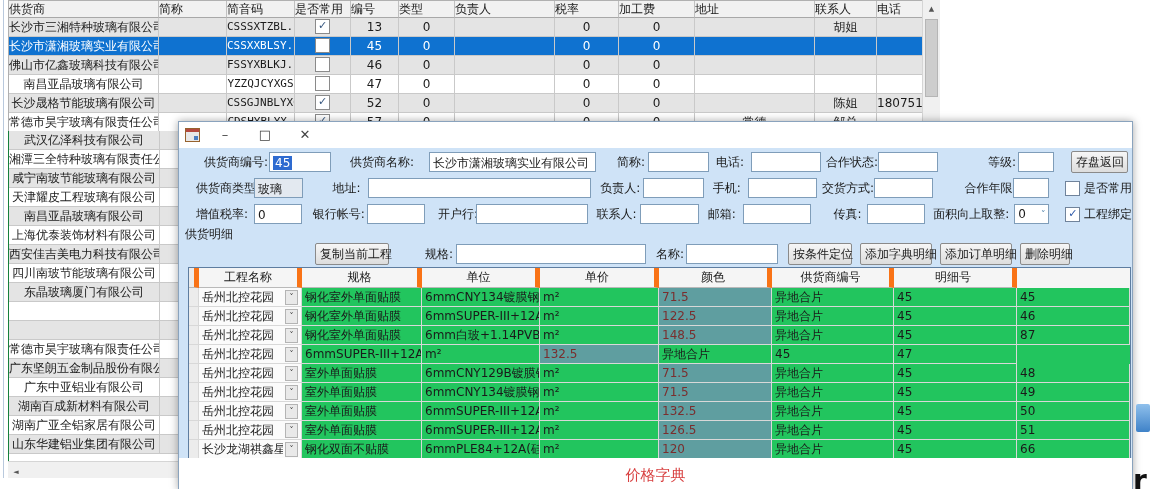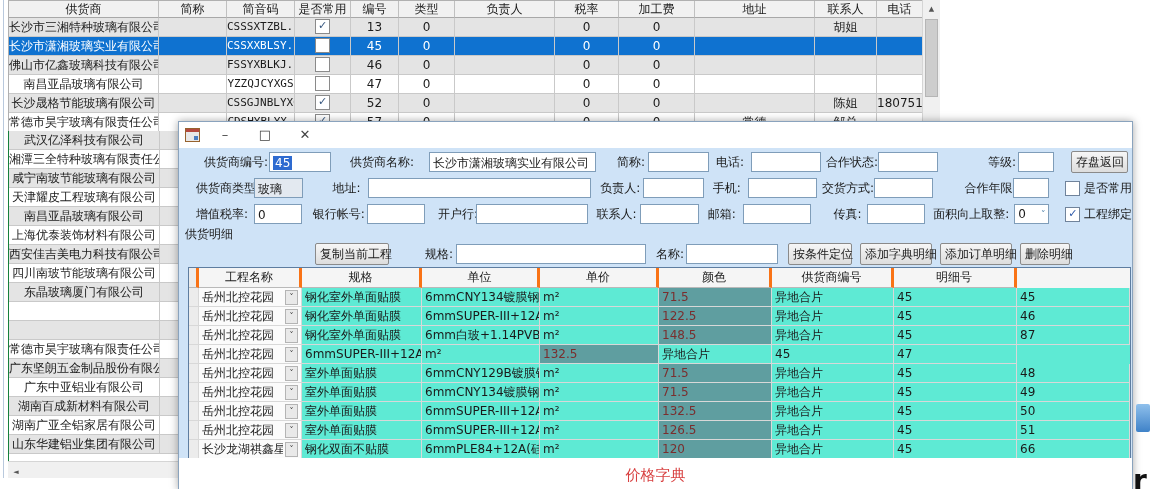--- a/index.html
+++ b/index.html
@@ -3,21 +3,21 @@
 <meta charset="utf-8">
 <style>
   html,body{margin:0;padding:0;width:1150px;height:489px;overflow:hidden;background:#fff;
             font-family:"DejaVu Sans","Liberation Sans",sans-serif;font-size:12px;color:#1a1a1a;}
   .abs{position:absolute;}
   
   .frame-line{left:3px;top:0;width:1px;height:478px;background:#b9c9dd;}
   .bg-grid{left:8px;top:0;border-left:1px solid #b0b0b0;border-top:1px solid #b0b0b0;}
   .g-header{display:flex;height:17px;background:#f1f1f1;}
   .g-header > div{box-sizing:border-box;border-right:1px solid #c0c0c0;border-bottom:1px solid #a8a8a8;
-                  text-align:center;line-height:16px;overflow:hidden;white-space:nowrap;}
+                  line-height:16px;overflow:hidden;white-space:nowrap;}
   .g-rows > div.g-row{display:flex;height:19px;background:#fff;}
   .g-rows > div:nth-of-type(odd){background:#e4e4e4;}
   .g-row > div{box-sizing:border-box;border-right:1px solid #c9c9c9;border-bottom:1px solid #c9c9c9;
                text-align:center;line-height:18px;overflow:hidden;white-space:nowrap;}
   .g-row.selected{background:#0f72d0 !important;color:#fff;}
   .g-header > div:nth-of-type(1),.g-row > div:nth-of-type(1){width:150px;}
   .g-header > div:nth-of-type(2),.g-row > div:nth-of-type(2){width:68px;}
   .g-header > div:nth-of-type(3),.g-row > div:nth-of-type(3){width:68px;}
   .g-header > div:nth-of-type(4),.g-row > div:nth-of-type(4){width:56px;}
   .g-header > div:nth-of-type(5),.g-row > div:nth-of-type(5){width:48px;}
@@ -71,23 +71,23 @@
        line-height:11px;font-size:11px;text-align:center;color:#2b57a8;vertical-align:middle;}
   .wcb.checked::after{content:"✓";}
   .cblabel{margin-left:4px;}
   .selbox{display:inline-flex;justify-content:space-between;align-items:center;}
   .selbox .arrow{color:#4a7ea8;font-size:9px;}
   .grp-label{margin:2px 0 0 6px;height:14px;line-height:14px;}
   .btnrow{display:flex;align-items:center;height:22px;margin-top:2px;padding-left:74px;white-space:nowrap;justify-content:center;}
   
   .d-grid{position:absolute;left:9px;top:119px;width:941px;background:#fff;border:1px solid #5e7da0;box-sizing:content-box;}
   .d-head{display:flex;height:20px;background:#f5f5f5;}
-  .d-head > div{box-sizing:border-box;border-right:3px solid #f97316;border-bottom:1px solid #b9b9b9;
+  .d-head > div{box-sizing:border-box;border-right:5px solid #f97316;border-bottom:1px solid #b9b9b9;
                 text-align:center;line-height:19px;overflow:hidden;white-space:nowrap;}
-  .d-rows > div.d-row{display:flex;height:19px;background:#5eead4;}
+  .d-rows > div.d-row{display:flex;height:19px;background:#22c55e;}
   .d-row > div{box-sizing:border-box;border-right:1px solid #d8d8d8;border-bottom:1px solid #d8d8d8;
                line-height:18px;padding:0 3px;overflow:hidden;white-space:nowrap;text-align:left;}
   .d-head > div:nth-of-type(1),.d-row > div:nth-of-type(1){width:10px;background:#ececec;padding:0;}
   .d-head > div:nth-of-type(2),.d-row > div:nth-of-type(2){width:103px;}
   .d-head > div:nth-of-type(3),.d-row > div:nth-of-type(3){width:120px;}
   .d-head > div:nth-of-type(4),.d-row > div:nth-of-type(4){width:118px;}
   .d-head > div:nth-of-type(5),.d-row > div:nth-of-type(5){width:119px;}
   .d-head > div:nth-of-type(6),.d-row > div:nth-of-type(6){width:113px;}
   .d-head > div:nth-of-type(7),.d-row > div:nth-of-type(7){width:122px;}
   .d-head > div:nth-of-type(8),.d-row > div:nth-of-type(8){width:123px;}

